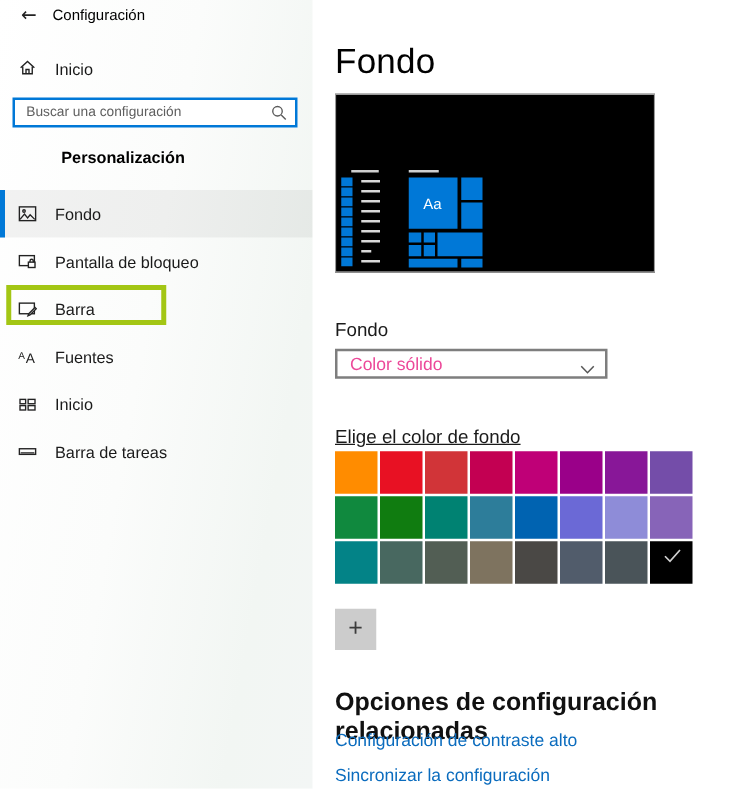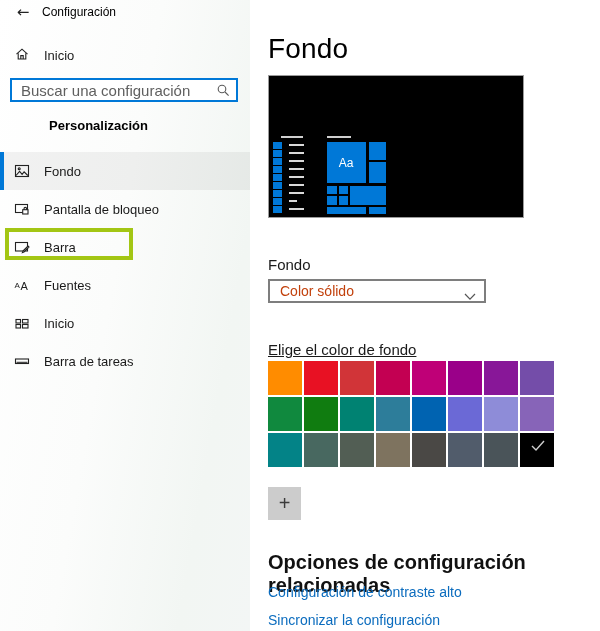--- a/index.html
+++ b/index.html
@@ -32,21 +32,21 @@
   .home-row{position:absolute;left:0;top:42px;width:250px;height:28px;}
   .home-row .ico{position:absolute;left:14px;top:4px;width:16px;height:16px;}
   .home-row .lbl{position:absolute;left:44px;top:6px;font-size:13px;}
 
   .search-box{
     position:absolute;left:10px;top:78px;width:228px;height:24px;
     border:2px solid var(--accent);background:#fff;
   }
   .search-box input{
     position:absolute;left:0;top:0;width:100%;height:100%;
-    border:none;outline:none;padding:0 26px 0 9px;font-size:15px;
+    border:none;outline:none;padding:0 26px 0 9px;font-size:11px;
     font-family:"Liberation Sans", sans-serif;color:#737373;background:transparent;
   }
   .search-box input::placeholder{color:#5f5f5f;opacity:1;}
   .search-box .mag{position:absolute;right:6px;top:3px;width:14px;height:14px;}
 
   .section-header{position:absolute;left:14px;top:118px;font-size:13px;font-weight:bold;color:#000;margin-left:35px;}
 
   .nav{position:absolute;left:0;top:152px;width:250px;}
   .nav-item{
     position:relative;height:38px;display:flex;align-items:center;
@@ -70,21 +70,21 @@
 
   .preview{position:absolute;left:0;top:75px;width:256px;height:143px;border:1px solid #9b9b9b;background:#000;}
   .preview svg{display:block;}
 
   .bg-label{position:absolute;left:0;top:256px;font-size:15px;}
   .dropdown{
     position:absolute;left:0;top:279px;width:218px;height:24px;
     border:2px solid #7e7e7e;background:#fff;display:flex;align-items:center;
     padding:0 8px 0 10px;cursor:pointer;
   }
-  .dropdown .val{font-size:14px;flex:1;color:#c2410c;}
+  .dropdown .val{font-size:14px;flex:1;color:#ec4899;}
   .dropdown .chev{width:12px;height:8px;flex:0 0 12px;}
 
   .choose-label{position:absolute;left:0;top:341px;font-size:15px;text-decoration:underline;}
 
   .swatch-grid{
     position:absolute;left:0;top:361px;width:286px;
     display:grid;grid-template-columns:repeat(8,34px);grid-auto-rows:34px;gap:2px;
   }
   .swatch{position:relative;cursor:pointer;}
   .swatch .check{position:absolute;left:11px;top:5px;width:14px;height:12px;}

